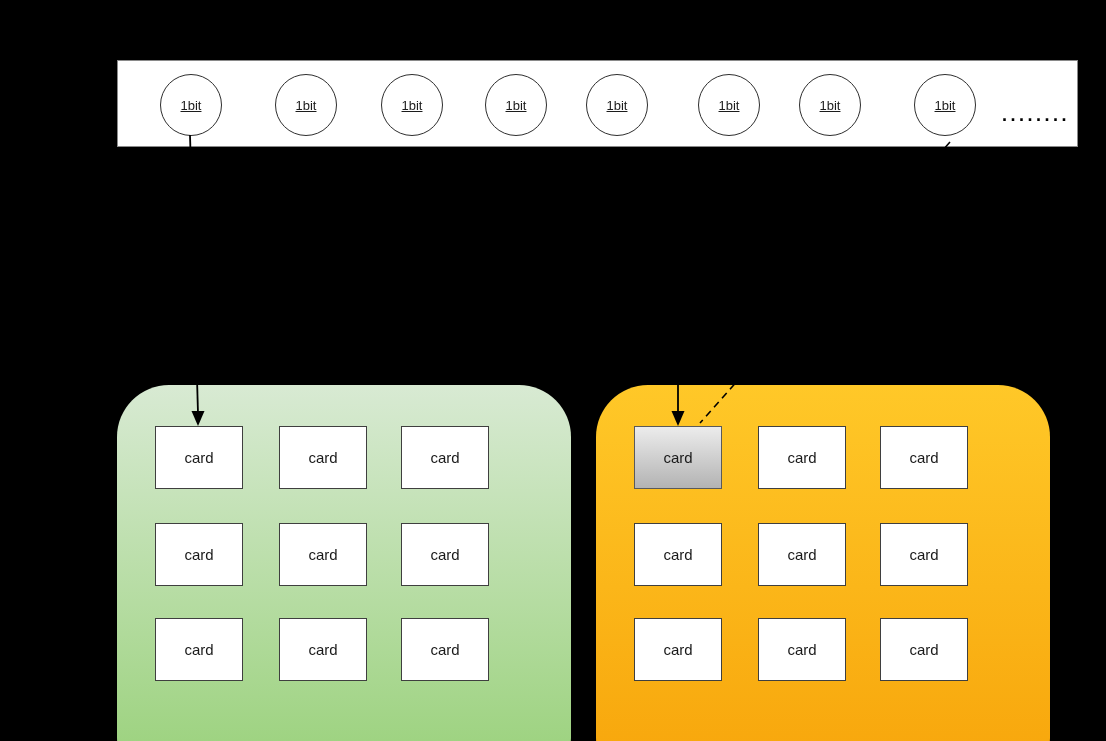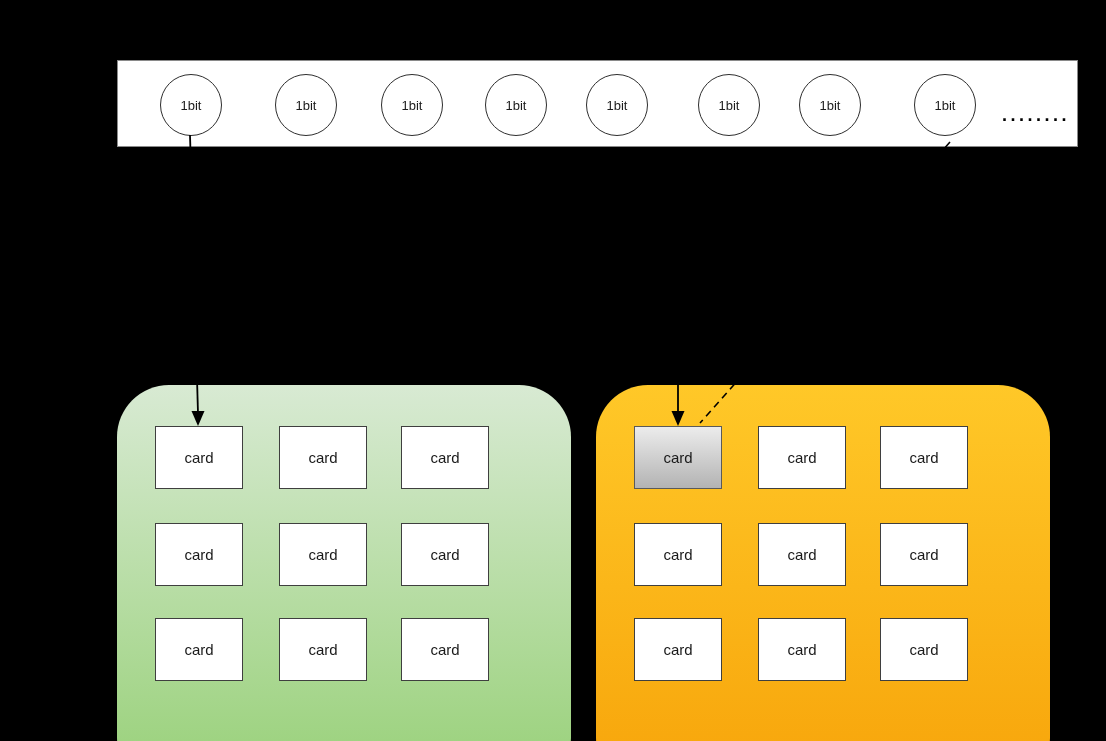--- a/index.html
+++ b/index.html
@@ -19,21 +19,21 @@
     box-sizing:border-box;
   }
   .bit-circle{
     position:absolute;top:13px;
     width:62px;height:62px;
     border:1.8px solid #2e2e2e;
     border-radius:50%;
     background:#fff;
     box-sizing:border-box;
     display:flex;align-items:center;justify-content:center;
-    font-size:13px;color:#1c1c1c;
+    font-size:13px;color:#1c1c1c;text-decoration:underline;
   }
   .ellipsis{
     position:absolute;
     left:884px;top:44px;
     font-size:18px;font-weight:bold;color:#000;
     letter-spacing:3.5px;
     white-space:nowrap;
   }
   
   svg.connectors{

